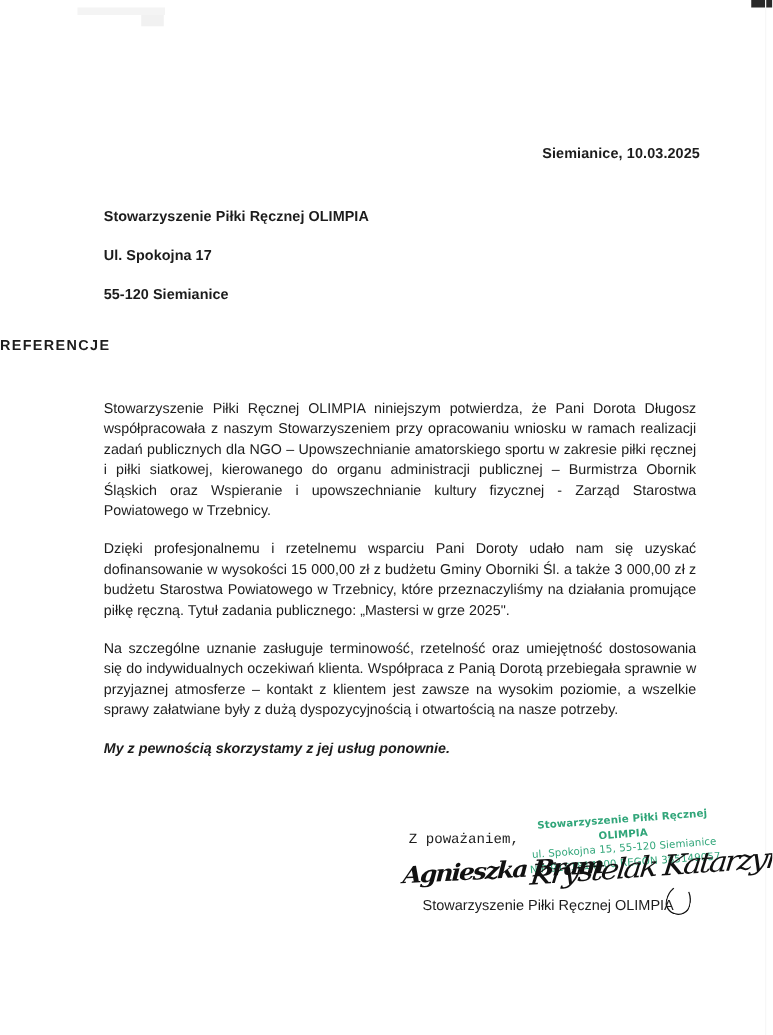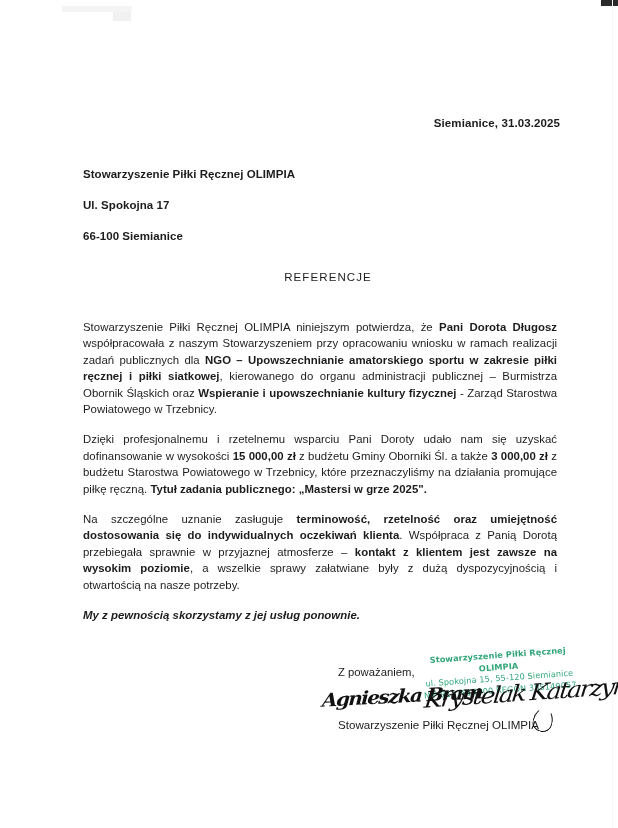--- a/index.html
+++ b/index.html
@@ -74,25 +74,23 @@
     font-weight: bold;
     margin-bottom: 19px;
     letter-spacing: 0.05px;
   }
 
   .doc-title {
     position: absolute;
     top: 271px;
     left: 0;
     width: 618px;
-    text-align: center;
-    padding-left: 38px;
     box-sizing: border-box;
     font-size: 11.5px;
-    font-weight: normal;
+    font-weight: bold;
     letter-spacing: 1.1px;
   }
 
   .body-block {
     position: absolute;
     top: 319px;
     left: 83px;
     width: 474px;
   }
   .para {
@@ -101,33 +99,34 @@
     text-align: justify;
     margin: 0 0 14px 0;
     letter-spacing: 0.02px;
   }
   .para.last-closing {
     font-weight: bold;
     margin-top: 7px;
     text-align: left;
     font-style: italic;
   }
-  .para b { font-weight: bold; }
+  .para b { font-weight: normal; }
 
   .sign-block {
     position: absolute;
     top: 666px;
     left: 0;
     width: 618px;
   }
   .regards {
     position: absolute;
     top: 0px;
-    left: 338px;
+    left: 327px;
     font-size: 11.3px;
+    font-family: Liberation Mono, monospace;
   }
 
   .stamp {
     position: absolute;
     top: -16px;
     left: 418px;
     width: 162px;
     transform: rotate(-4.2deg);
     color: #1f9e6e;
     font-family: "DejaVu Sans", sans-serif;
@@ -187,26 +186,26 @@
 </head>
 <body>
 
 <div id="page">
 
   <div class="scan-smudge"></div>
   <div class="scan-smudge2"></div>
   <div class="scan-mark-top-right"></div>
   <div class="scan-edge-right"></div>
 
-  <div class="doc-date">Siemianice, 31.03.2025</div>
+  <div class="doc-date">Siemianice, 10.03.2025</div>
 
   <div class="addressee">
     <div>Stowarzyszenie Piłki Ręcznej OLIMPIA</div>
     <div>Ul. Spokojna 17</div>
-    <div>66-100 Siemianice</div>
+    <div>55-120 Siemianice</div>
   </div>
 
   <div class="doc-title">REFERENCJE</div>
 
   <div class="body-block">
 
     <p class="para"><span>Stowarzyszenie Piłki Ręcznej OLIMPIA niniejszym potwierdza, że </span><b>Pani Dorota Długosz</b><span> współpracowała z naszym Stowarzyszeniem przy opracowaniu wniosku w ramach realizacji zadań publicznych dla </span><b>NGO – Upowszechnianie amatorskiego sportu w zakresie piłki ręcznej i piłki siatkowej</b><span>, kierowanego do organu administracji publicznej – Burmistrza Obornik Śląskich oraz </span><b>Wspieranie i upowszechnianie kultury fizycznej</b><span> - Zarząd Starostwa Powiatowego w Trzebnicy.</span></p>
 
     <p class="para"><span>Dzięki profesjonalnemu i rzetelnemu wsparciu Pani Doroty udało nam się uzyskać dofinansowanie w wysokości </span><b>15 000,00 zł</b><span> z budżetu Gminy Oborniki Śl. a także </span><b>3 000,00 zł</b><span> z budżetu Starostwa Powiatowego w Trzebnicy, które przeznaczyliśmy na działania promujące piłkę ręczną. </span><b>Tytuł zadania publicznego: „Mastersi w grze 2025".</b></p>
 

